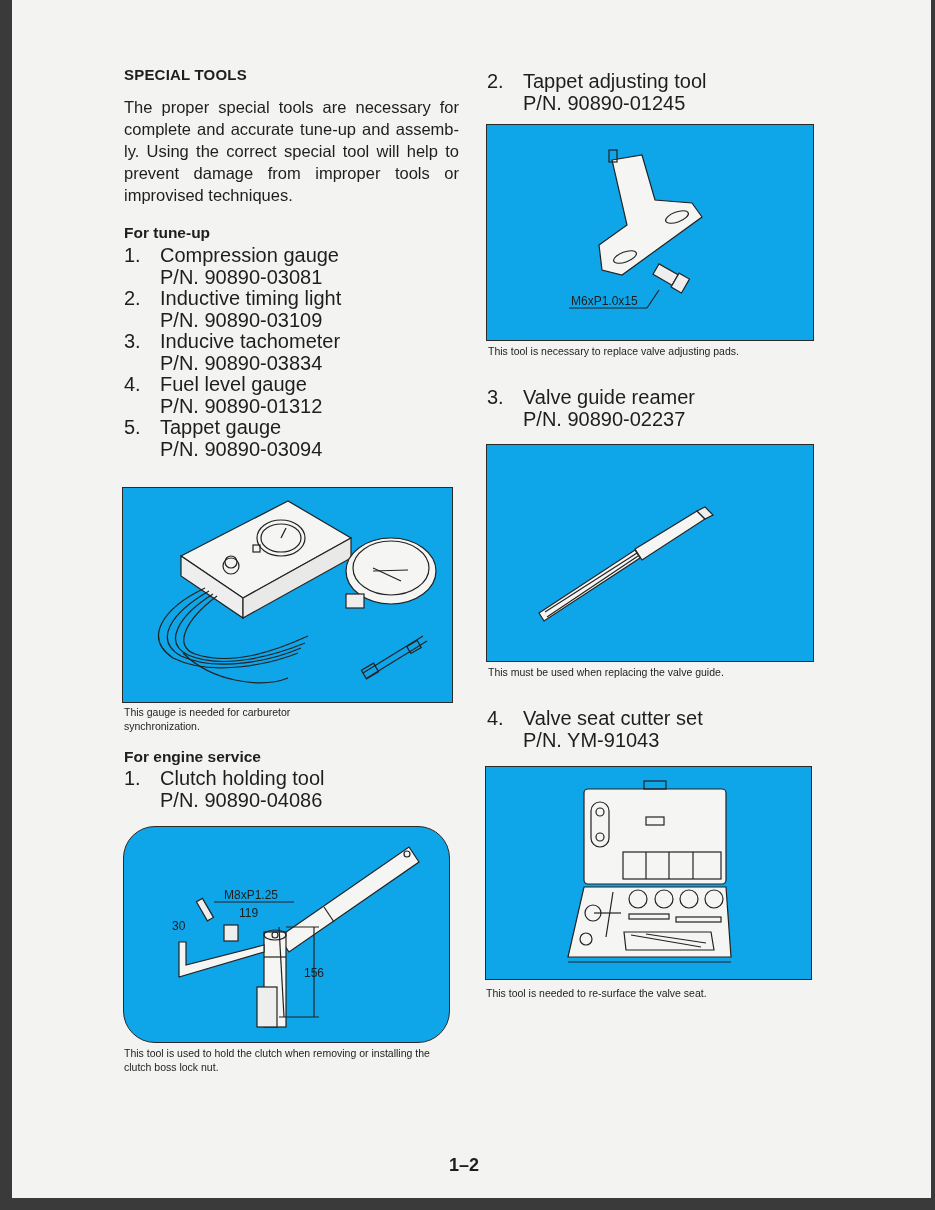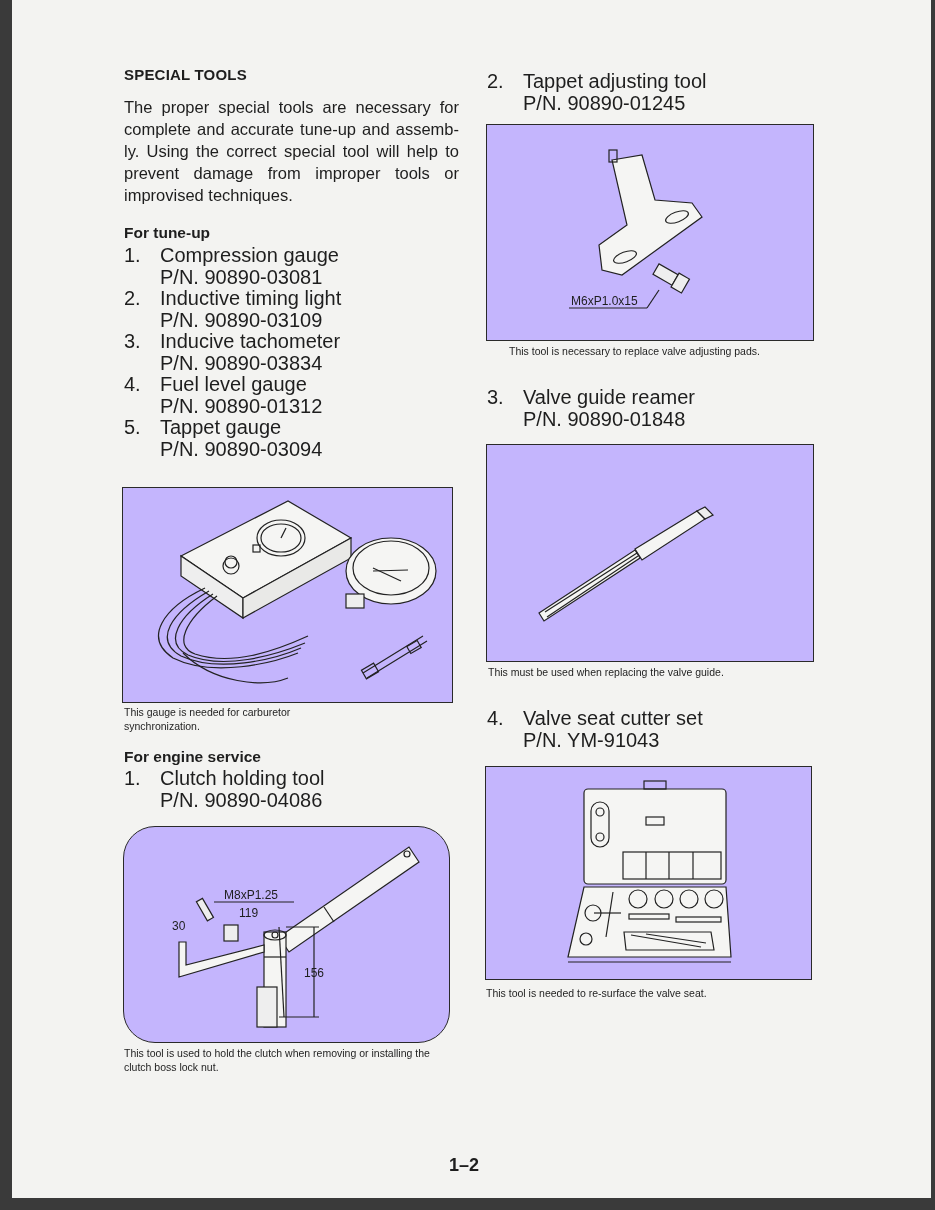--- a/index.html
+++ b/index.html
@@ -6,21 +6,21 @@
   body { width:935px; height:1210px; position:relative; overflow:hidden; background:#3a3a3a; font-family:"Liberation Sans", sans-serif; color:#1e1e1e; }
   .page { position:absolute; left:12px; top:0; width:920px; height:1198px; background:#f3f3f1; }
   .edge-right { position:absolute; left:931px; top:0; width:4px; height:1210px; background:#3a3a3a; }
   .abs { position:absolute; }
   .h-title { font-weight:bold; font-size:15px; letter-spacing:0.2px; }
   .intro { font-size:16.5px; line-height:22px; width:335px; text-align:justify; }
   .sub { font-weight:bold; font-size:15.5px; }
   .item { font-size:20px; line-height:21.5px; }
   .item .num { display:inline-block; width:36px; }
   .item .pn { padding-left:36px; }
-  .frame { position:absolute; border:1.5px solid #2a2a2a; background:#c4b5fd; }
+  .frame { position:absolute; border:1.5px solid #2a2a2a; background:#0ea5e9; }
   .caption { font-size:10.5px; line-height:14px; }
   .pageno { font-size:18px; font-weight:bold; }
   svg { position:absolute; left:0; top:0; }
   .lbl { font-size:12px; fill:#1e1e1e; font-family:"Liberation Sans", sans-serif; }
 </style>
 </head>
 <body>
 
 <div class="page"></div>
 <div class="edge-right"></div>
@@ -129,25 +129,25 @@
     <ellipse cx="138" cy="132" rx="12" ry="5" transform="rotate(-20 138 132)"></ellipse>
     <g transform="rotate(30 180 155)">
       <rect x="165" y="145" width="22" height="12" fill="#eee"></rect>
       <rect x="187" y="143" width="12" height="16" fill="#eee"></rect>
     </g>
     <line x1="82" y1="183" x2="160" y2="183"></line>
     <line x1="160" y1="183" x2="172" y2="165"></line>
     <text class="lbl" x="84" y="180" stroke="none">M6xP1.0x15</text>
   </svg>
 </div>
-<div class="abs caption" style="left:488px;top:344px;width:290px;margin-left:21px;">This tool is necessary to replace valve adjusting pads.</div>
+<div class="abs caption" style="left:488px;top:344px;width:290px;">This tool is necessary to replace valve adjusting pads.</div>
 
 <div class="abs item" style="left:487px;top:387px;">
   <div><span class="num">3.</span><span>Valve guide reamer</span></div>
-  <div class="pn">P/N. 90890-01848</div>
+  <div class="pn">P/N. 90890-02237</div>
 </div>
 <div class="frame" style="left:486px;top:444px;width:326px;height:216px;">
   <svg width="326" height="216" viewBox="0 0 326 216" fill="none" stroke="#222" stroke-width="1.2">
     <polygon points="52,168 148,105 153,113 57,176" fill="#f5f5f3"></polygon>
     <line x1="58" y1="167" x2="150" y2="108"></line>
     <line x1="60" y1="172" x2="151" y2="111"></line>
     <polygon points="148,104 210,66 218,74 155,115" fill="#f5f5f3"></polygon>
     <polygon points="210,66 218,62 226,70 218,74" fill="#eee"></polygon>
   </svg>
 </div>

